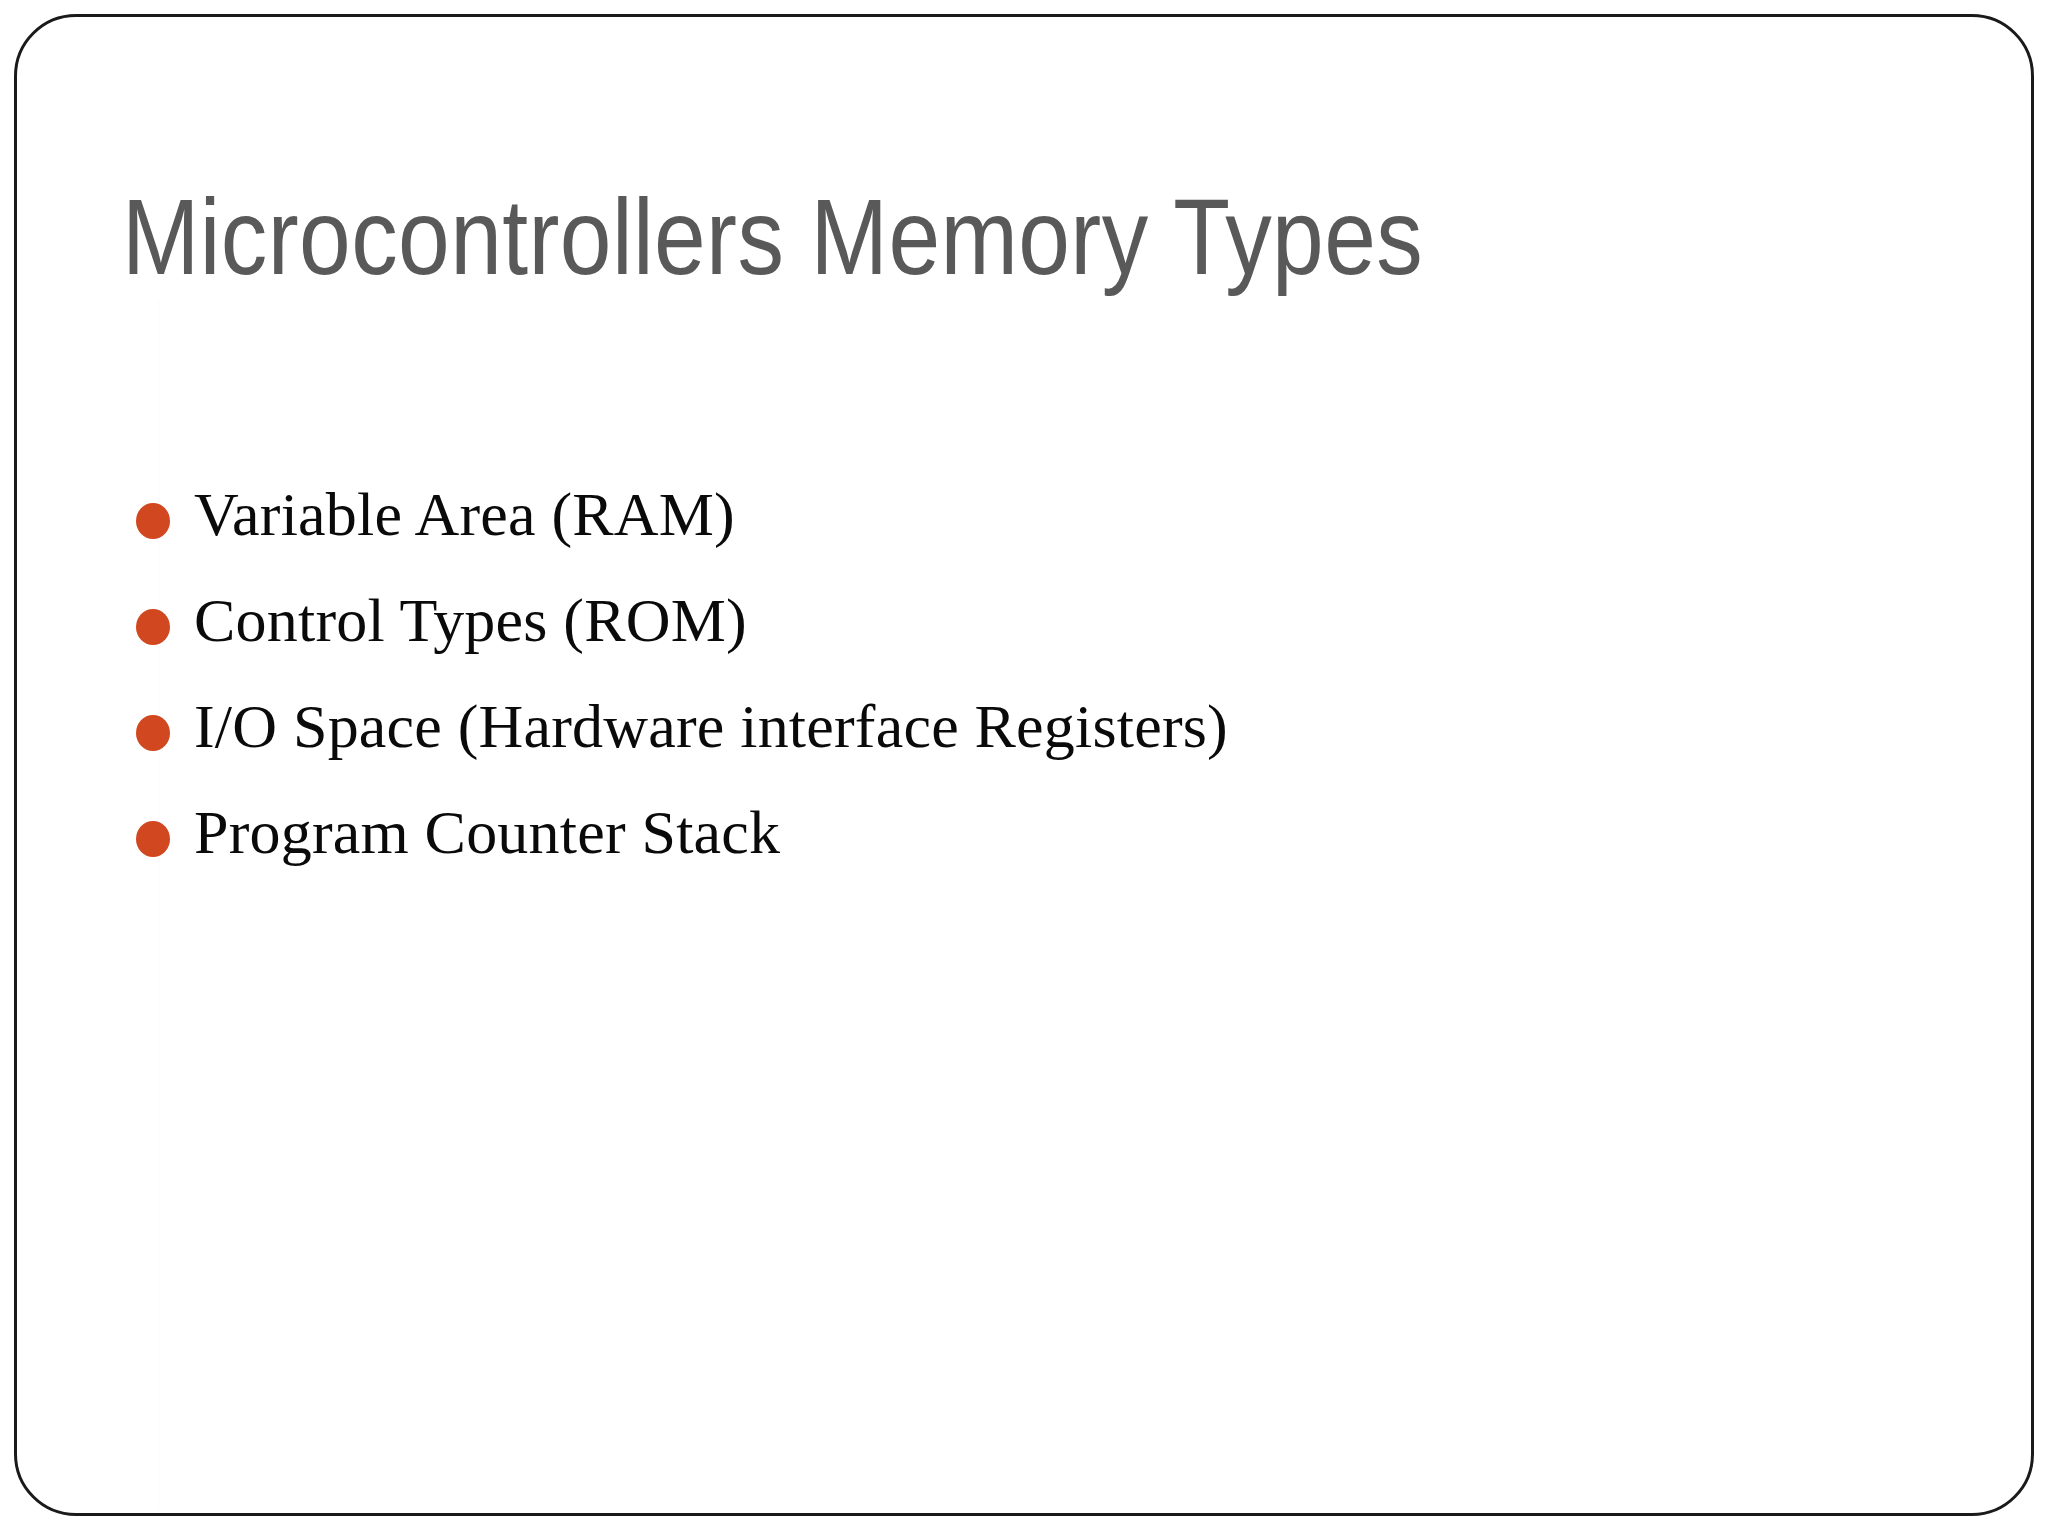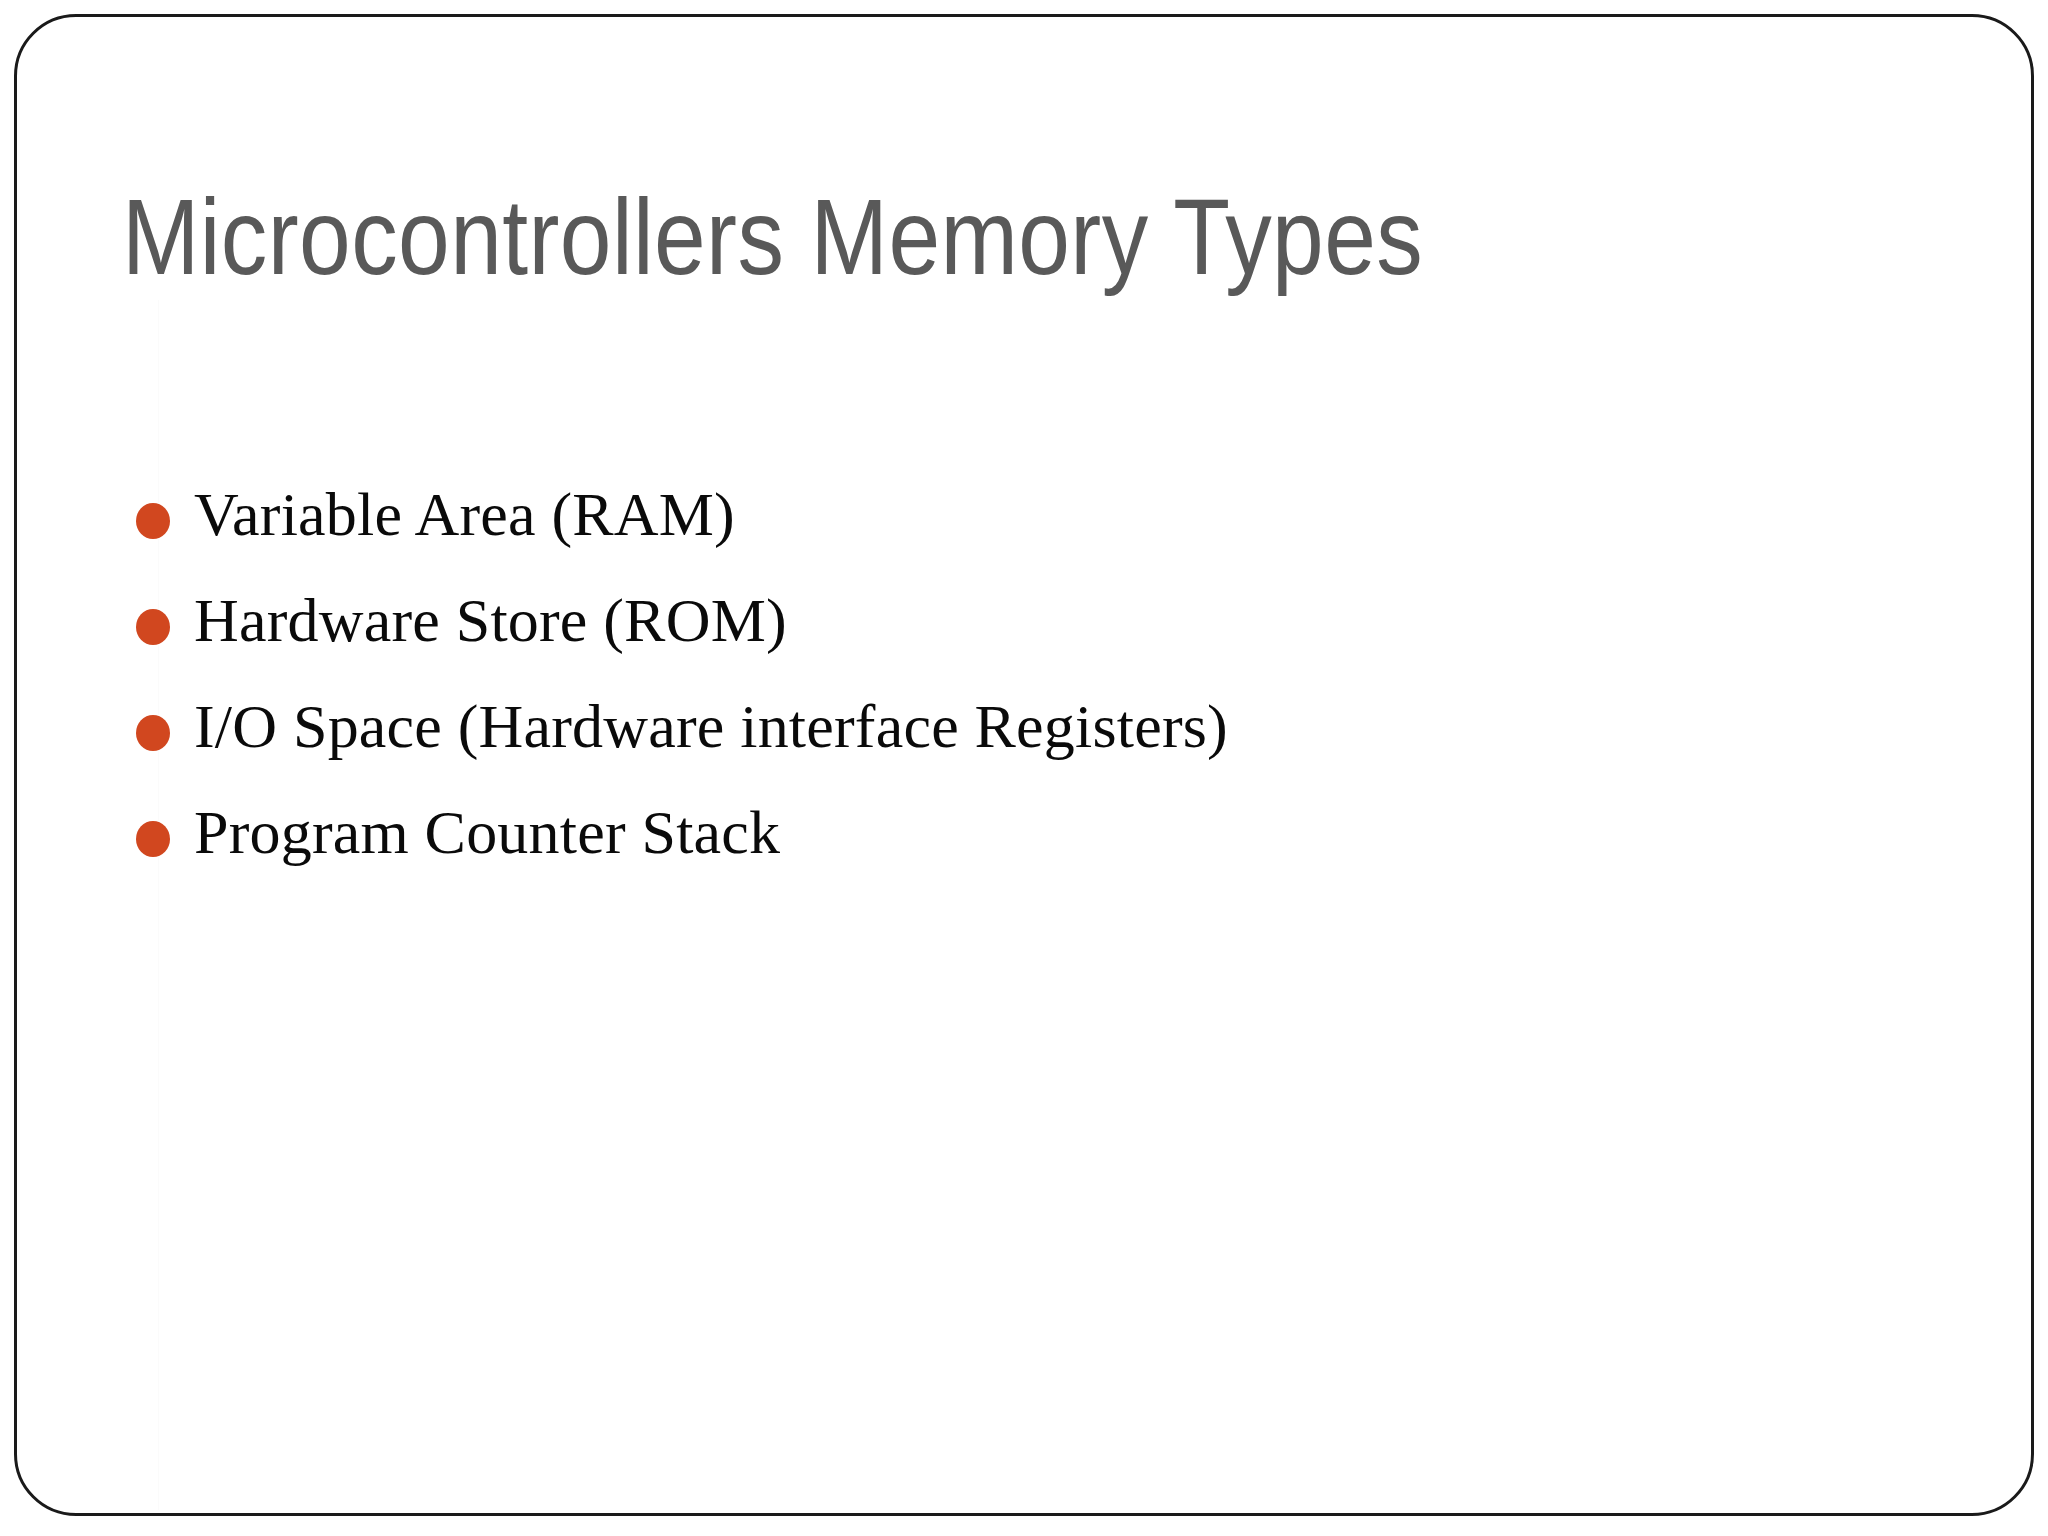--- a/index.html
+++ b/index.html
@@ -112,21 +112,21 @@
 
   <ul class="bullet-list">
 
     <li class="bullet-item">
       <span class="bullet-marker"></span>
       <span class="bullet-text">Variable Area (RAM)</span>
     </li>
 
     <li class="bullet-item">
       <span class="bullet-marker"></span>
-      <span class="bullet-text">Hardware Store (ROM)</span>
+      <span class="bullet-text">Control Types (ROM)</span>
     </li>
 
     <li class="bullet-item">
       <span class="bullet-marker"></span>
       <span class="bullet-text">I/O Space (Hardware interface Registers)</span>
     </li>
 
     <li class="bullet-item">
       <span class="bullet-marker"></span>
       <span class="bullet-text">Program Counter Stack</span>

